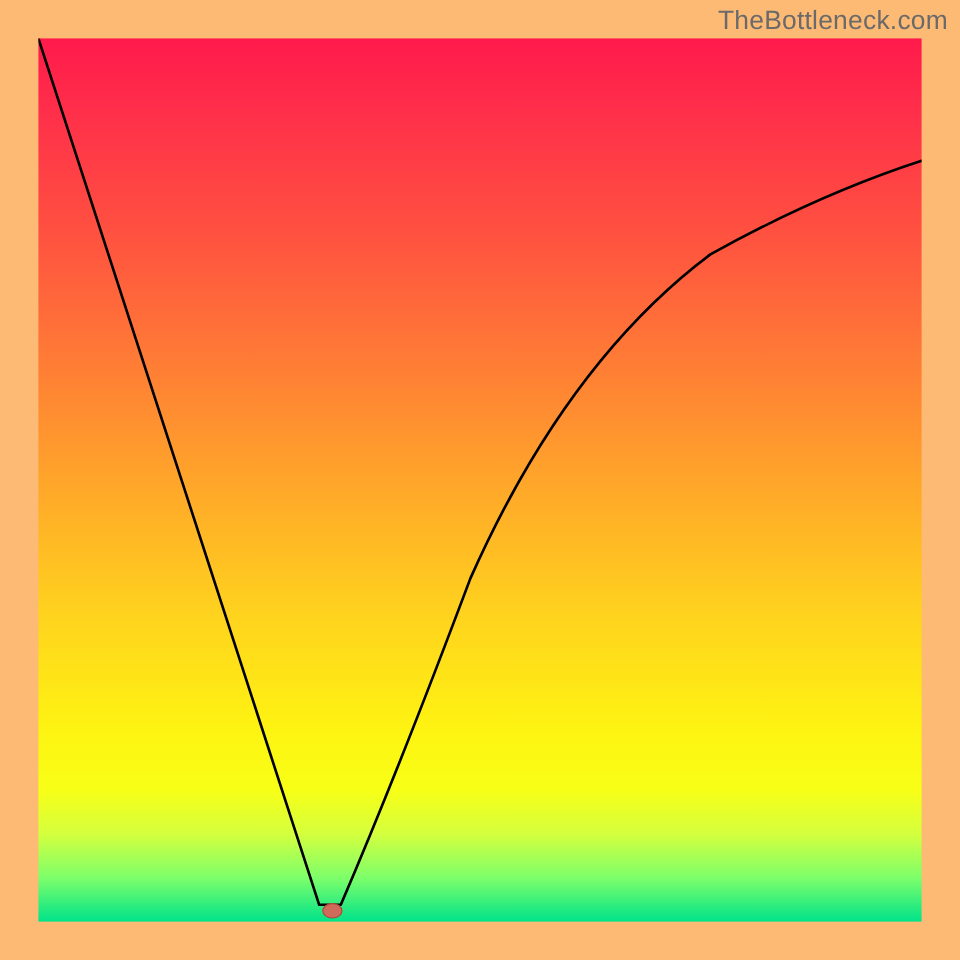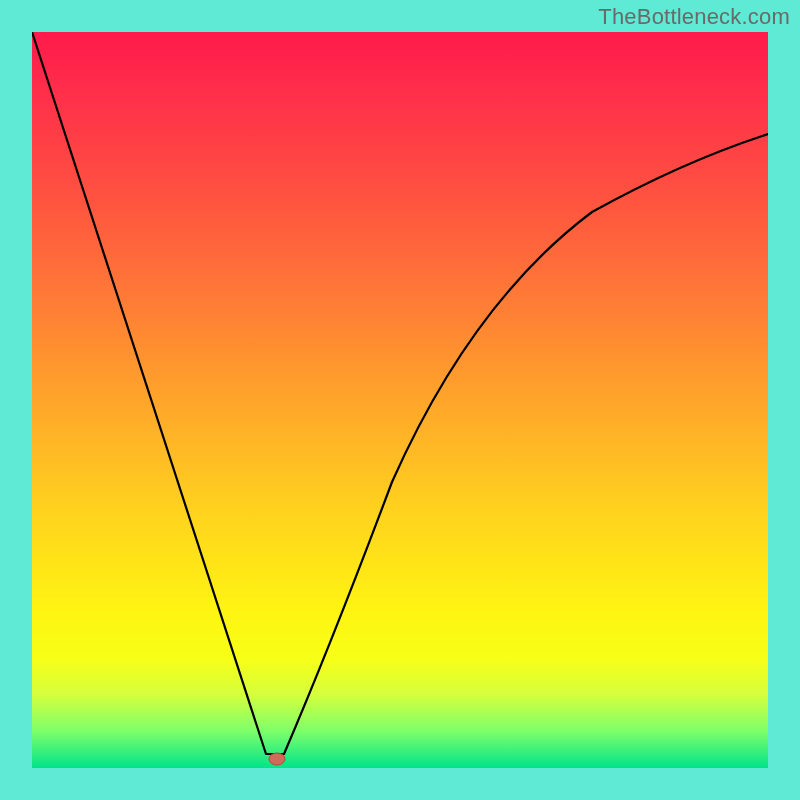--- a/index.html
+++ b/index.html
@@ -8,21 +8,21 @@
     width: 800px;
     height: 800px;
     background: #000;
     font-family: Arial, Helvetica, sans-serif;
     overflow: hidden;
   }
   .frame {
     position: relative;
     width: 800px;
     height: 800px;
-    background: #5eead4;
+    background: #fdba74;
   }
   .watermark {
     position: absolute;
     top: 4px;
     right: 10px;
     color: #6a6a6a;
     font-size: 22px;
     letter-spacing: 0.2px;
     font-weight: 500;
     user-select: none;

